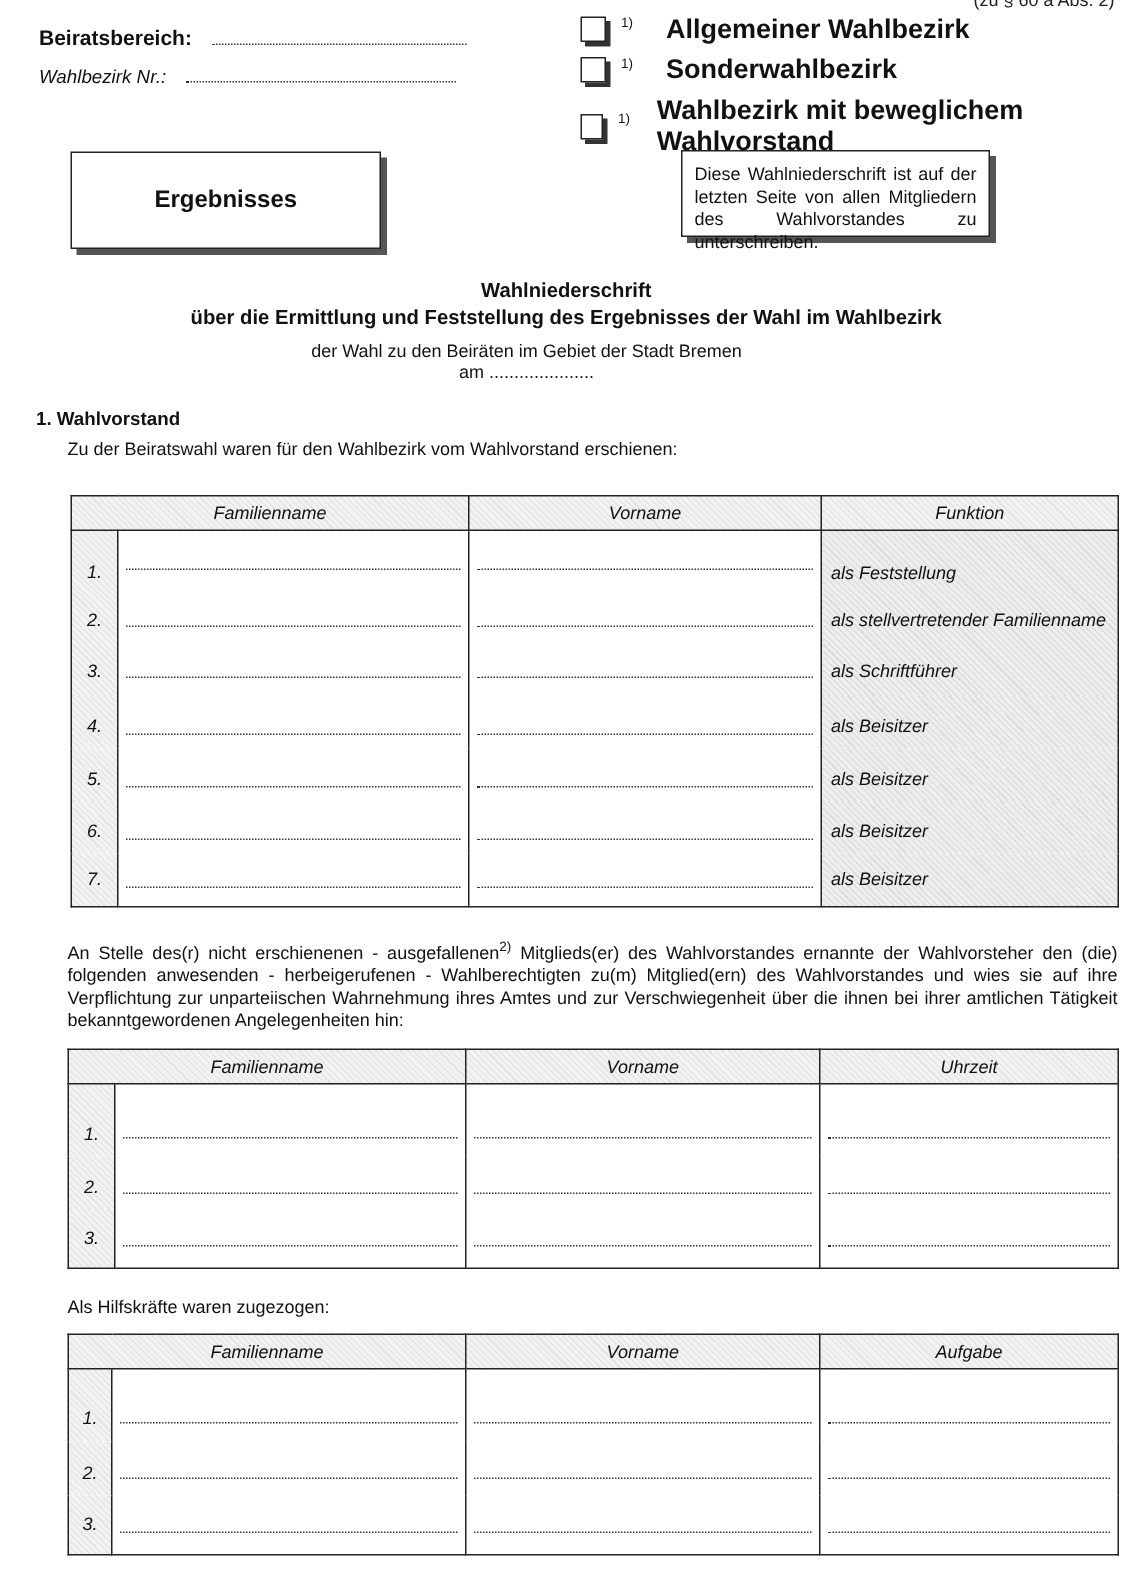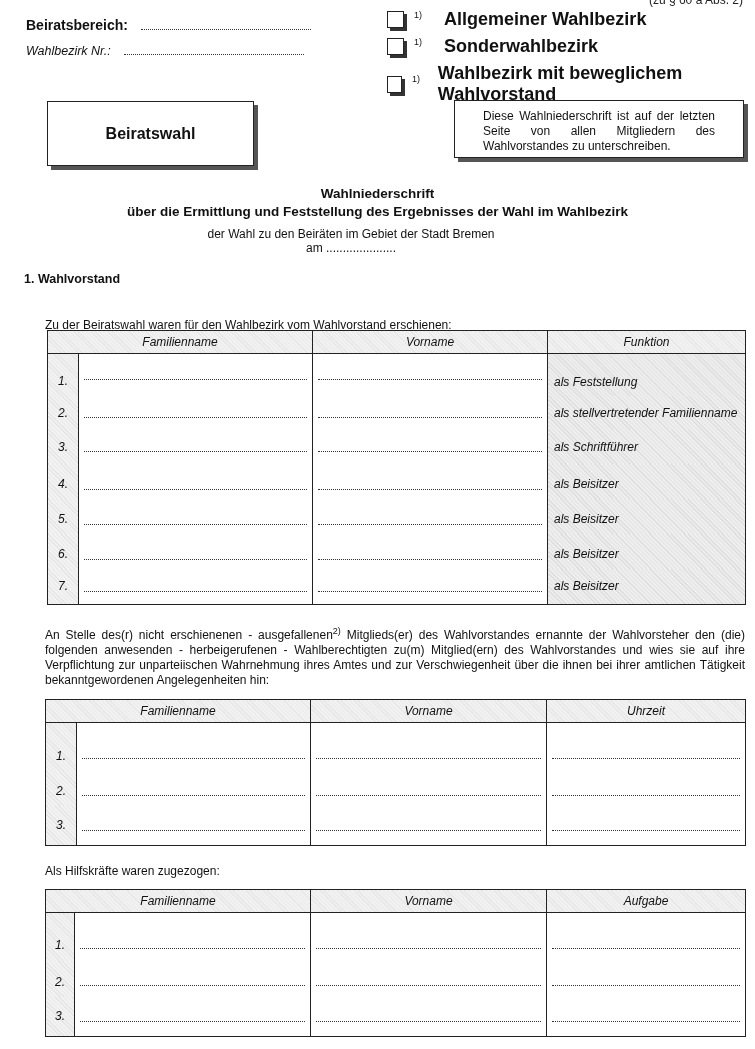--- a/index.html
+++ b/index.html
@@ -23,23 +23,23 @@
   .cb-sup { font-size: 9px; width: 30px; position: relative; top: -5px; }
   .cb-label { font-size: 18px; font-weight: bold; }
 
   .box-title {
     position: absolute; left: 47px; top: 101px; width: 205px; height: 63px;
     border: 1px solid #222; box-shadow: 4px 4px 0 #555; background: #fff;
     display: flex; align-items: center; justify-content: center;
     font-weight: bold; font-size: 16px;
   }
   .box-note {
-    position: absolute; left: 454px; top: 100px; width: 290px; height: 58px;
+    position: absolute; left: 454px; top: 100px; width: 206px; height: 58px;
     border: 1px solid #222; box-shadow: 4px 4px 0 #555; background: #fff;
-    box-sizing: border-box; padding: 8px 28px; font-size: 12px; line-height: 15px;
+    box-sizing: border-box; padding: 8px 8px; font-size: 12px; line-height: 15px;
     text-align: justify;
   }
   .h-main { position: absolute; left: 0; width: 755px; text-align: center; font-weight: bold; font-size: 13.5px; }
   .h-sub { position: absolute; left: 0; width: 702px; text-align: center; font-size: 12px; }
 
   .section { position: absolute; left: 24px; top: 272px; font-weight: bold; font-size: 12.5px; }
   .para { position: absolute; font-size: 12px; line-height: 15px; }
 
   table.grid {
     position: absolute; border-collapse: collapse; table-layout: fixed;
@@ -87,30 +87,30 @@
   <div class="cb"></div>
   <span class="cb-sup">1)</span>
   <span class="cb-label">Sonderwahlbezirk</span>
 </div>
 <div class="cb-row" style="top:63px;">
   <div class="cb"></div>
   <span class="cb-sup">1)</span>
   <span class="cb-label">Wahlbezirk mit beweglichem Wahlvorstand</span>
 </div>
 
-<div class="box-title">Beiratswahl</div>
+<div class="box-title">Ergebnisses</div>
 <div class="box-note">Diese Wahlniederschrift ist auf der letzten Seite von allen Mitgliedern des Wahlvorstandes zu unterschreiben.</div>
 
 <div class="h-main" style="top:186px;">Wahlniederschrift</div>
 <div class="h-main" style="top:204px;">über die Ermittlung und Feststellung des Ergebnisses der Wahl im Wahlbezirk</div>
 <div class="h-sub" style="top:227px;">der Wahl zu den Beiräten im Gebiet der Stadt Bremen</div>
 <div class="h-sub" style="top:241px;">am .....................</div>
 
 <div class="section">1.  Wahlvorstand</div>
-<div class="para" style="left:45px; top:318px;">Zu der Beiratswahl waren für den Wahlbezirk vom Wahlvorstand erschienen:</div>
+<div class="para" style="left:45px; top:292px;">Zu der Beiratswahl waren für den Wahlbezirk vom Wahlvorstand erschienen:</div>
 
 <table class="grid" style="left:47px; top:330px; width:698px;">
   <colgroup>
       <col style="width:31px">
       <col style="width:234px">
       <col style="width:235px">
       <col style="width:198px">
     </colgroup>
   <thead>
     <tr>

